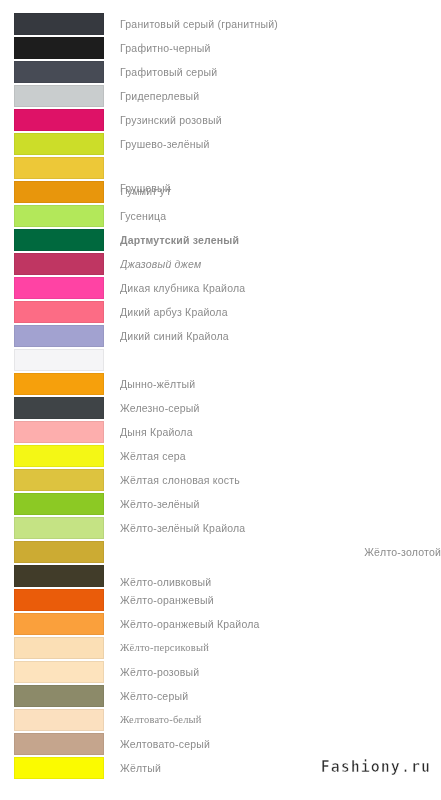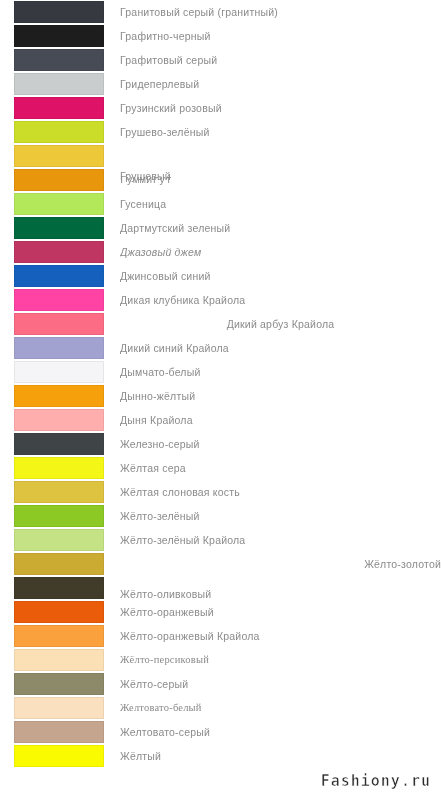--- a/index.html
+++ b/index.html
@@ -13,20 +13,21 @@
     font-family: "Liberation Sans", "DejaVu Sans", sans-serif;
     overflow: hidden;
     position: relative;
   }
   #palette-page {
     width: 441px;
     height: 800px;
     position: relative;
     background: #ffffff;
     box-sizing: border-box;
+    padding-top: 12px;
   }
   .color-list {
     list-style: none;
     margin: 0;
     padding: 0;
   }
   .color-row {
     display: flex;
     align-items: center;
     height: 24px;
@@ -47,21 +48,21 @@
     line-height: 24px;
     color: #8b8b8b;
     letter-spacing: 0.2px;
     white-space: nowrap;
     overflow: hidden;
     text-overflow: ellipsis;
   }
   #watermark {
     position: absolute;
     right: 10px;
-    bottom: 10px;
+    bottom: 24px;
     font-family: "DejaVu Sans Mono", "Liberation Mono", monospace;
     font-size: 15px;
     font-weight: bold;
     letter-spacing: 1px;
     color: #2b2b2b;
     -webkit-text-stroke: 0.6px #ffffff;
     text-shadow:
       -1px -1px 0 #ffffff,
        1px -1px 0 #ffffff,
       -1px  1px 0 #ffffff,
@@ -106,59 +107,54 @@
       <li class="color-row">
         <div class="swatch" style="background: rgb(232, 150, 12);"></div>
         <div class="swatch-label" style="color: rgb(139, 139, 139); font-family: Liberation Mono, monospace;">Гуммигут</div>
       </li>
       <li class="color-row">
         <div class="swatch" style="background: rgb(179, 232, 90);"></div>
         <div class="swatch-label" style="color: rgb(139, 139, 139);">Гусеница</div>
       </li>
       <li class="color-row">
         <div class="swatch" style="background: rgb(0, 105, 62);"></div>
-        <div class="swatch-label" style="color: rgb(139, 139, 139);">Дартмутский зеленый</div>
+        <div class="swatch-label" style="color: rgb(139, 139, 139); font-weight: bold;">Дартмутский зеленый</div>
       </li>
       <li class="color-row">
         <div class="swatch" style="background: rgb(191, 54, 98);"></div>
         <div class="swatch-label" style="color: rgb(139, 139, 139); font-style: italic;">Джазовый джем</div>
       </li>
       <li class="color-row">
-        <div class="swatch" style="background: rgb(21, 96, 189);"></div>
-        <div class="swatch-label" style="color: rgb(139, 139, 139);">Джинсовый синий</div>
-      </li>
-      <li class="color-row">
         <div class="swatch" style="background: rgb(255, 67, 164);"></div>
         <div class="swatch-label" style="color: rgb(139, 139, 139);">Дикая клубника Крайола</div>
       </li>
       <li class="color-row">
         <div class="swatch" style="background: rgb(252, 108, 133);"></div>
-        <div class="swatch-label" style="color: rgb(139, 139, 139); text-align: center;">Дикий арбуз Крайола</div>
+        <div class="swatch-label" style="color: rgb(139, 139, 139);">Дикий арбуз Крайола</div>
       </li>
       <li class="color-row">
         <div class="swatch" style="background: rgb(162, 162, 208);"></div>
         <div class="swatch-label" style="color: rgb(139, 139, 139);">Дикий синий Крайола</div>
       </li>
       <li class="color-row">
         <div class="swatch" style="background: rgb(245, 245, 247);"></div>
-        <div class="swatch-label" style="color: rgb(139, 139, 139);">Дымчато-белый</div>
       </li>
       <li class="color-row">
         <div class="swatch" style="background: rgb(246, 160, 12);"></div>
         <div class="swatch-label" style="color: rgb(139, 139, 139);">Дынно-жёлтый</div>
       </li>
       <li class="color-row">
+        <div class="swatch" style="background: rgb(63, 68, 71);"></div>
+        <div class="swatch-label" style="color: rgb(139, 139, 139);">Железно-серый</div>
+      </li>
+      <li class="color-row">
         <div class="swatch" style="background: rgb(253, 174, 173);"></div>
         <div class="swatch-label" style="color: rgb(139, 139, 139);">Дыня Крайола</div>
       </li>
       <li class="color-row">
-        <div class="swatch" style="background: rgb(63, 68, 71);"></div>
-        <div class="swatch-label" style="color: rgb(139, 139, 139);">Железно-серый</div>
-      </li>
-      <li class="color-row">
         <div class="swatch" style="background: rgb(244, 247, 21);"></div>
         <div class="swatch-label" style="color: rgb(139, 139, 139);">Жёлтая сера</div>
       </li>
       <li class="color-row">
         <div class="swatch" style="background: rgb(221, 195, 63);"></div>
         <div class="swatch-label" style="color: rgb(139, 139, 139);">Жёлтая слоновая кость</div>
       </li>
       <li class="color-row">
         <div class="swatch" style="background: rgb(140, 201, 36);"></div>
         <div class="swatch-label" style="color: rgb(139, 139, 139);">Жёлто-зелёный</div>
@@ -179,20 +175,24 @@
         <div class="swatch" style="background: rgb(234, 92, 10);"></div>
         <div class="swatch-label" style="color: rgb(139, 139, 139);">Жёлто-оранжевый</div>
       </li>
       <li class="color-row">
         <div class="swatch" style="background: rgb(250, 160, 60);"></div>
         <div class="swatch-label" style="color: rgb(139, 139, 139);">Жёлто-оранжевый Крайола</div>
       </li>
       <li class="color-row">
         <div class="swatch" style="background: rgb(251, 223, 181);"></div>
         <div class="swatch-label" style="color: rgb(139, 139, 139); font-family: Liberation Serif, serif;">Жёлто-персиковый</div>
+      </li>
+      <li class="color-row">
+        <div class="swatch" style="background: rgb(253, 227, 189);"></div>
+        <div class="swatch-label" style="color: rgb(139, 139, 139);">Жёлто-розовый</div>
       </li>
       <li class="color-row">
         <div class="swatch" style="background: rgb(140, 138, 105);"></div>
         <div class="swatch-label" style="color: rgb(139, 139, 139);">Жёлто-серый</div>
       </li>
       <li class="color-row">
         <div class="swatch" style="background: rgb(251, 224, 191);"></div>
         <div class="swatch-label" style="color: rgb(139, 139, 139); font-family: Liberation Serif, serif;">Желтовато-белый</div>
       </li>
       <li class="color-row">

